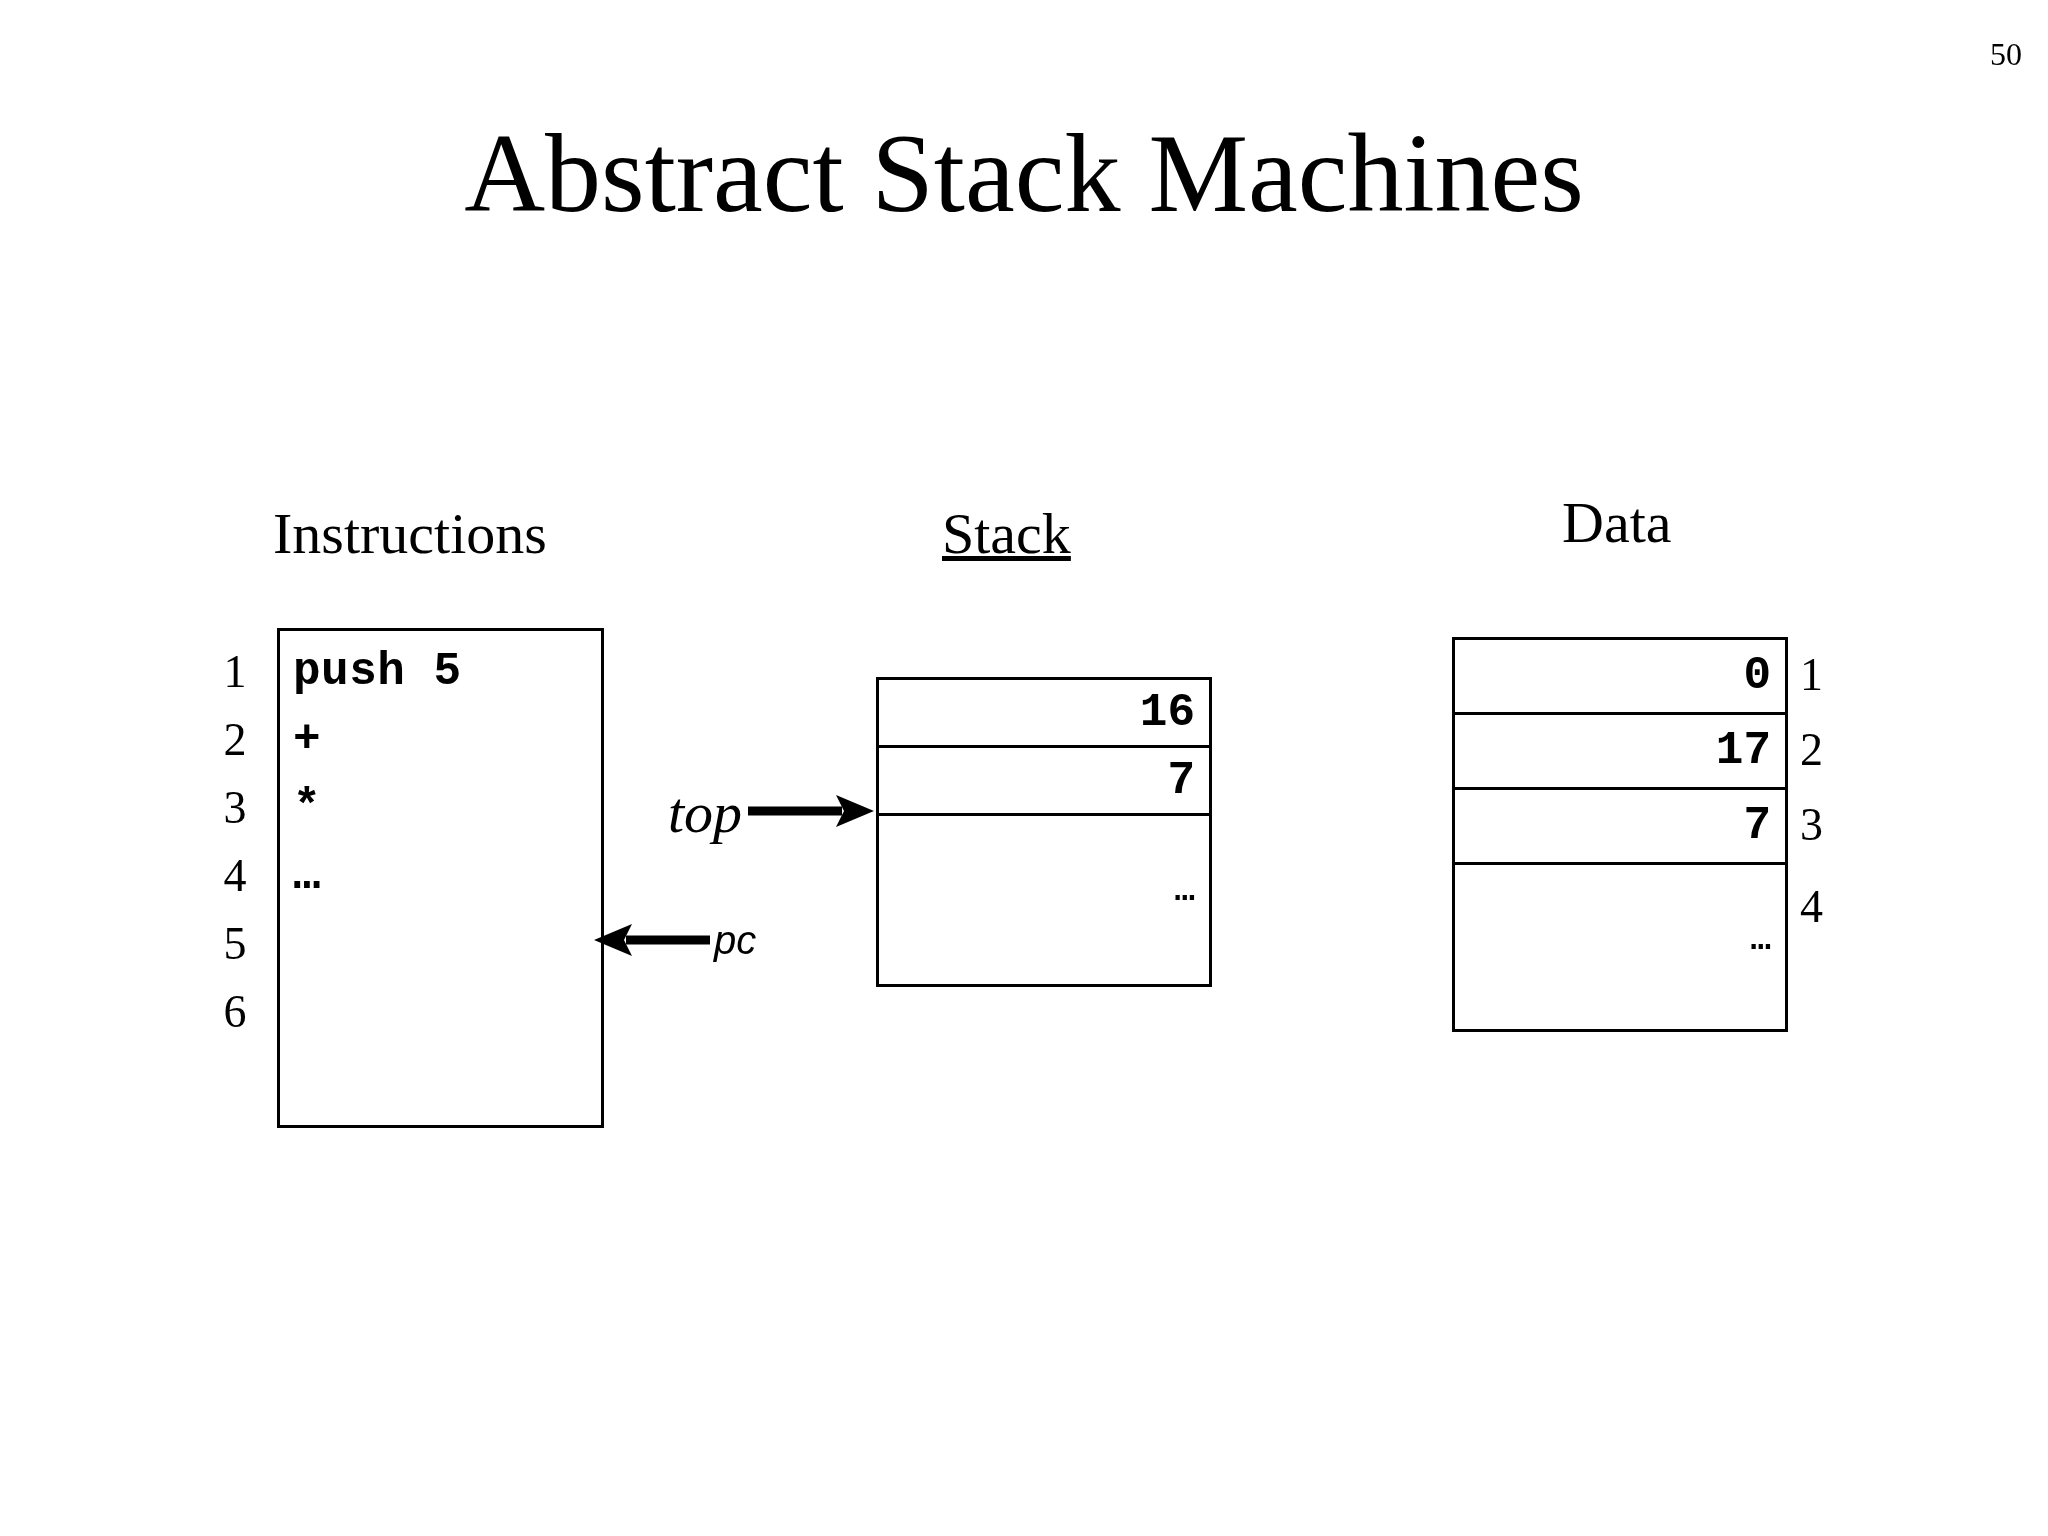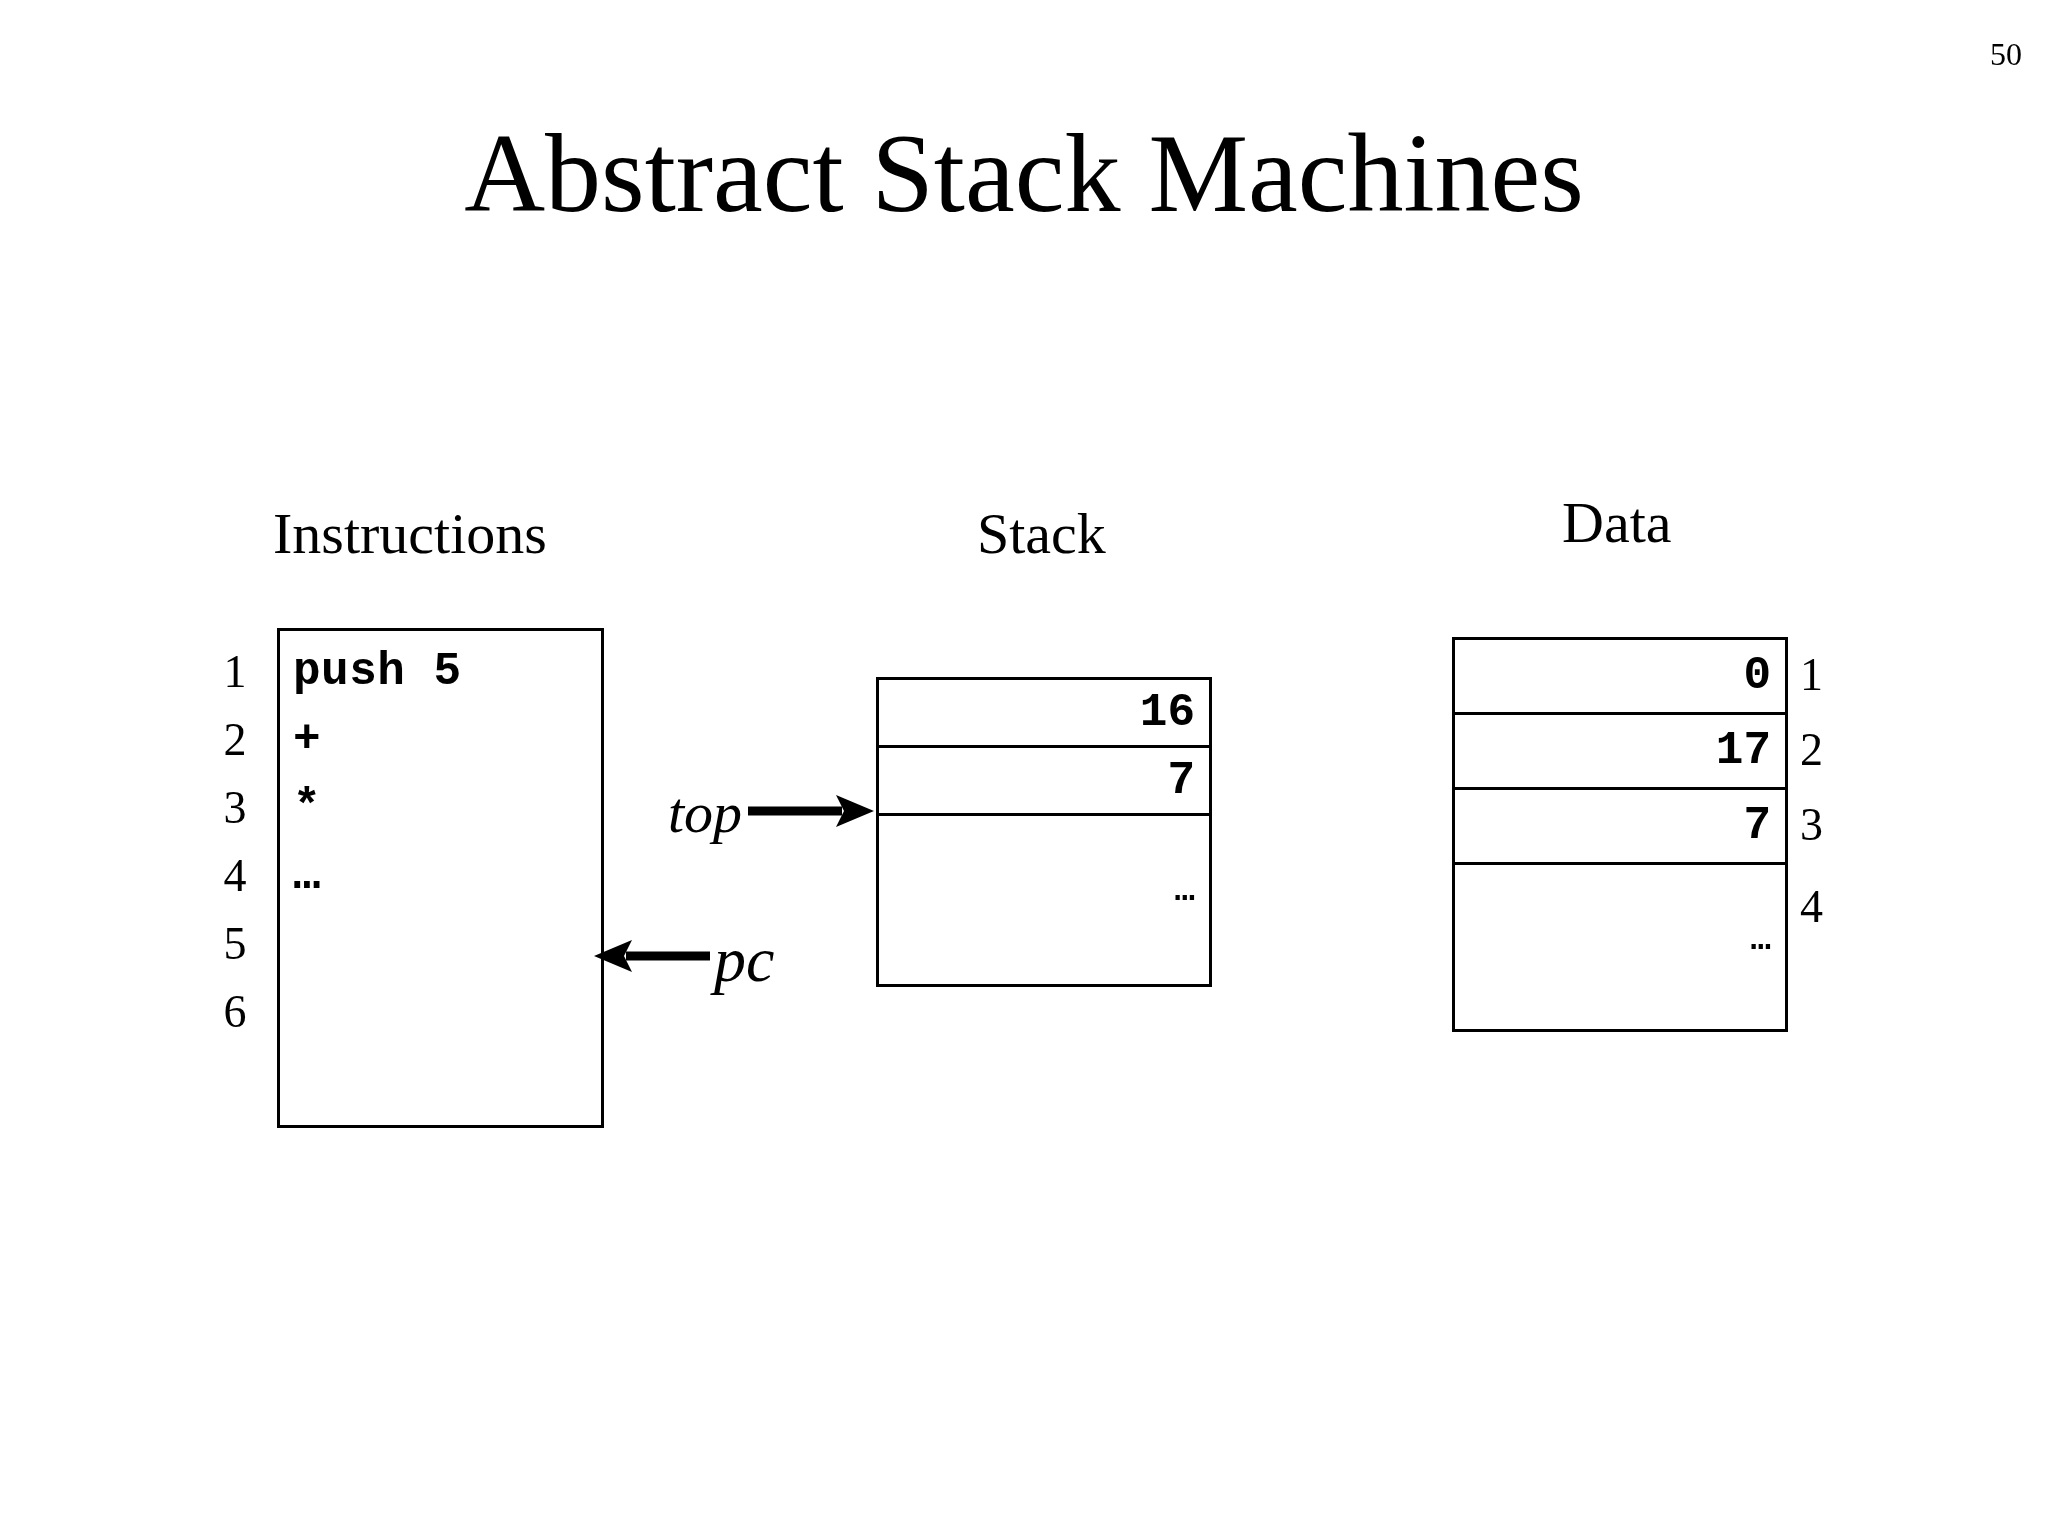--- a/index.html
+++ b/index.html
@@ -46,21 +46,21 @@
 
   
   .col-heading {
     position: absolute;
     font-family: "Liberation Serif", "DejaVu Serif", serif;
     font-size: 58px;
     line-height: 1;
     white-space: nowrap;
   }
   #heading-instructions { left: 273px; top: 505px; }
-  #heading-stack        { left: 977px; top: 505px; }
+  #heading-stack        { left: 942px; top: 505px; text-decoration: underline; }
   #heading-data         { left: 1562px; top: 494px; }
 
   
   #instructions-block {
     position: absolute;
     left: 205px;
     top: 638px;
   }
   #instruction-line-numbers {
     position: absolute;
@@ -105,26 +105,26 @@
   
   #pc-pointer {
     position: absolute;
     left: 592px;
     top: 920px;
     display: flex;
     align-items: center;
   }
   #pc-arrow { display: block; }
   #pc-label {
-    font-family: Liberation Serif, serif;
+    font-family: Liberation Sans, sans-serif;
     font-style: italic;
-    font-size: 64px;
+    font-size: 40px;
     line-height: 1;
     margin-left: 2px;
-    margin-top: 8px;
+    margin-top: 0;
   }
 
   
   #top-pointer {
     position: absolute;
     left: 668px;
     top: 780px;
     display: flex;
     align-items: center;
   }

